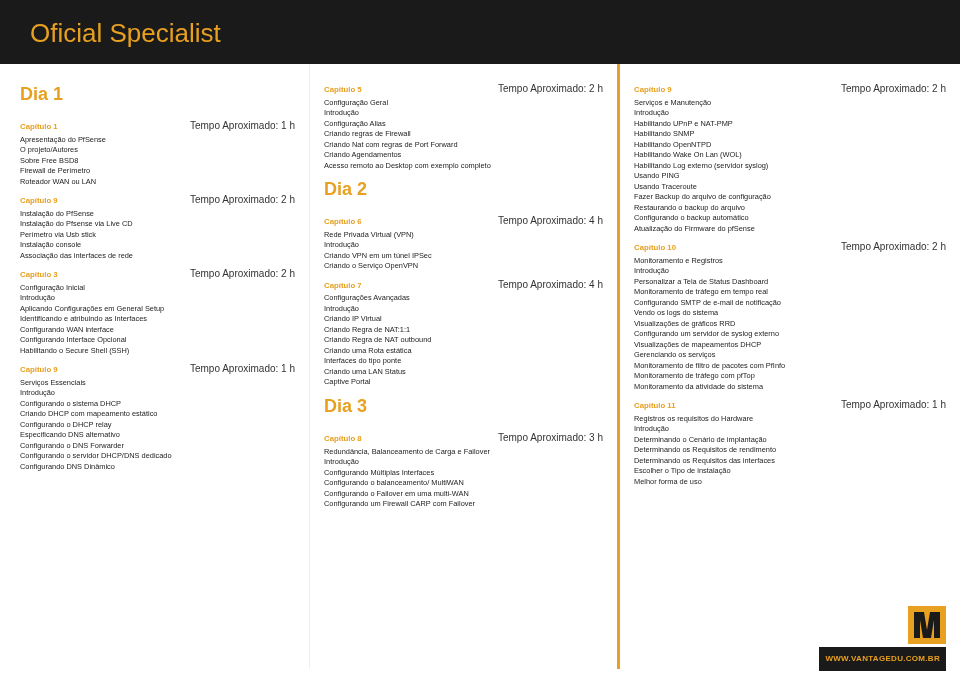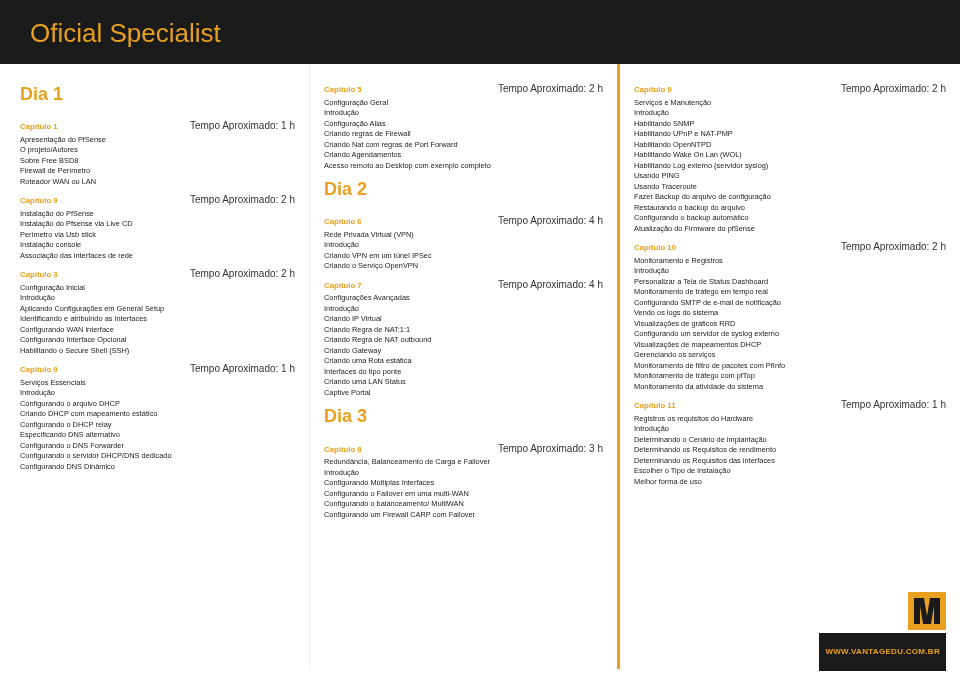--- a/index.html
+++ b/index.html
@@ -150,21 +150,21 @@
       <div class="chapter-item">Habilitando o Secure Shell (SSH)</div>
     </div>
 
     <div class="chapter-header">
       <span class="chapter-title">Capítulo 9</span>
       <span class="time-approx">Tempo Aproximado: 1 h</span>
     </div>
     <div>
       <div class="chapter-item">Serviços Essenciais</div>
       <div class="chapter-item">Introdução</div>
-      <div class="chapter-item">Configurando o arquivo DHCP</div>
+      <div class="chapter-item">Configurando o sistema DHCP</div>
       <div class="chapter-item">Criando DHCP com mapeamento estático</div>
       <div class="chapter-item">Configurando o DHCP relay</div>
       <div class="chapter-item">Especificando DNS alternativo</div>
       <div class="chapter-item">Configurando o DNS Forwarder</div>
       <div class="chapter-item">Configurando o servidor DHCP/DNS dedicado</div>
       <div class="chapter-item">Configurando DNS Dinâmico</div>
     </div>
   </div>
 
   <div class="col-middle">
@@ -199,54 +199,53 @@
     <div class="chapter-header">
       <span class="chapter-title">Capítulo 7</span>
       <span class="time-approx">Tempo Aproximado: 4 h</span>
     </div>
     <div>
       <div class="chapter-item">Configurações Avançadas</div>
       <div class="chapter-item">Introdução</div>
       <div class="chapter-item">Criando IP Virtual</div>
       <div class="chapter-item">Criando Regra de NAT:1:1</div>
       <div class="chapter-item">Criando  Regra de NAT outbound</div>
-      <div class="chapter-item">Criando Gateway</div>
       <div class="chapter-item">Criando uma Rota estática</div>
       <div class="chapter-item">Interfaces do tipo ponte</div>
       <div class="chapter-item">Criando uma LAN Status</div>
       <div class="chapter-item">Captive Portal</div>
     </div>
 
     <div class="day-title">Dia 3</div>
 
     <div class="chapter-header">
       <span class="chapter-title">Capítulo 8</span>
       <span class="time-approx">Tempo Aproximado: 3 h</span>
     </div>
     <div>
       <div class="chapter-item">Redundância, Balanceamento de Carga e Failover</div>
       <div class="chapter-item">Introdução</div>
       <div class="chapter-item">Configurando Múltiplas Interfaces</div>
+      <div class="chapter-item">Configurando o balanceamento/ MultiWAN</div>
       <div class="chapter-item">Configurando o Failover em uma multi-WAN</div>
-      <div class="chapter-item">Configurando o balanceamento/ MultiWAN</div>
       <div class="chapter-item">Configurando um Firewall CARP com Failover</div>
     </div>
   </div>
 
   <div class="col-right">
 
     <div class="chapter-header">
       <span class="chapter-title">Capítulo 9</span>
       <span class="time-approx">Tempo Aproximado: 2 h</span>
     </div>
     <div>
       <div class="chapter-item">Serviços e Manutenção</div>
       <div class="chapter-item">Introdução</div>
+      <div class="chapter-item">Habilitando UPnP e NAT-PMP</div>
       <div class="chapter-item">Habilitando SNMP</div>
-      <div class="chapter-item">Habilitando UPnP e NAT-PMP</div>
       <div class="chapter-item">Habilitando OpenNTPD</div>
       <div class="chapter-item">Habilitando Wake On Lan (WOL)</div>
       <div class="chapter-item">Habilitando Log externo (servidor syslog)</div>
       <div class="chapter-item">Usando PING</div>
       <div class="chapter-item">Usando Traceroute</div>
       <div class="chapter-item">Fazer Backup do arquivo de configuração</div>
       <div class="chapter-item">Restaurando o backup do arquivo</div>
       <div class="chapter-item">Configurando o backup automático</div>
       <div class="chapter-item">Atualização do Firmware do pfSense</div>
     </div>
@@ -287,17 +286,17 @@
 
     <div style="position:absolute; bottom:8px; right:14px; text-align:right;">
       <div style="display:flex; align-items:center; justify-content:flex-end; gap:4px;">
 
         <div style="width:38px; height:38px; background:#e8a020; display:flex; align-items:center; justify-content:center; position:relative;">
           <svg width="34" height="30" viewBox="0 0 34 30">
             <polygon points="4,2 14,2 17,20 20,2 30,2 30,28 24,28 24,10 21,28 13,28 10,10 10,28 4,28" fill="#1a1a1a"></polygon>
           </svg>
         </div>
       </div>
-      <div style="background:#1a1a1a; color:#e8a020; font-size:8px; font-weight:bold; padding:13px 6px; margin-top:3px; letter-spacing:0.3px;">WWW.VANTAGEDU.COM.BR</div>
+      <div style="background:#1a1a1a; color:#e8a020; font-size:8px; font-weight:bold; padding:6px 6px; margin-top:3px; letter-spacing:0.3px;">WWW.VANTAGEDU.COM.BR</div>
     </div>
   </div>
 
 </div>
 
 </body></html>

